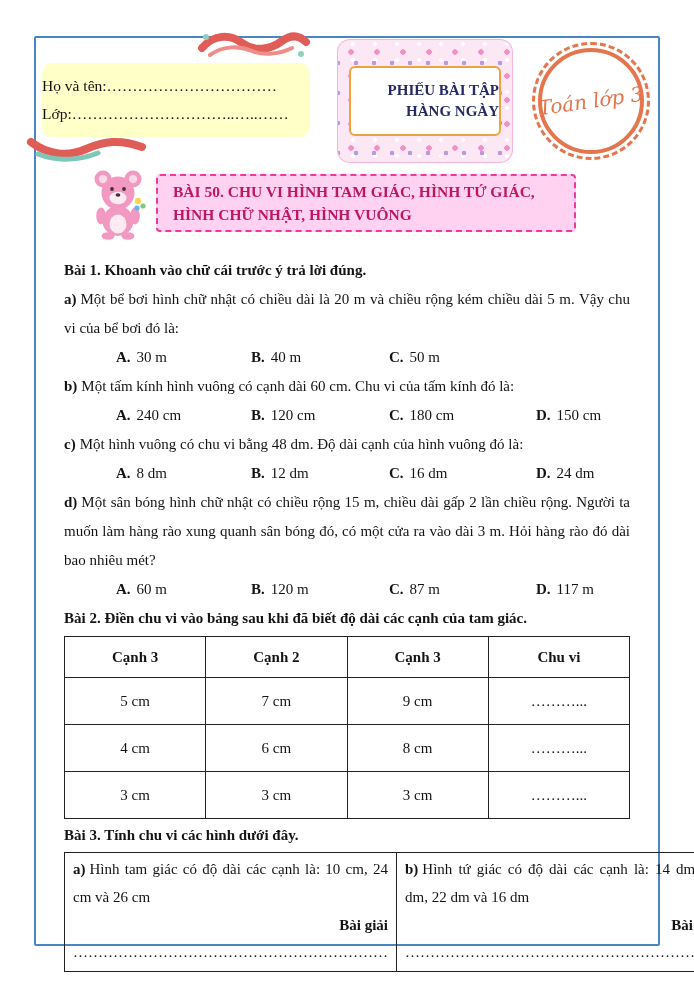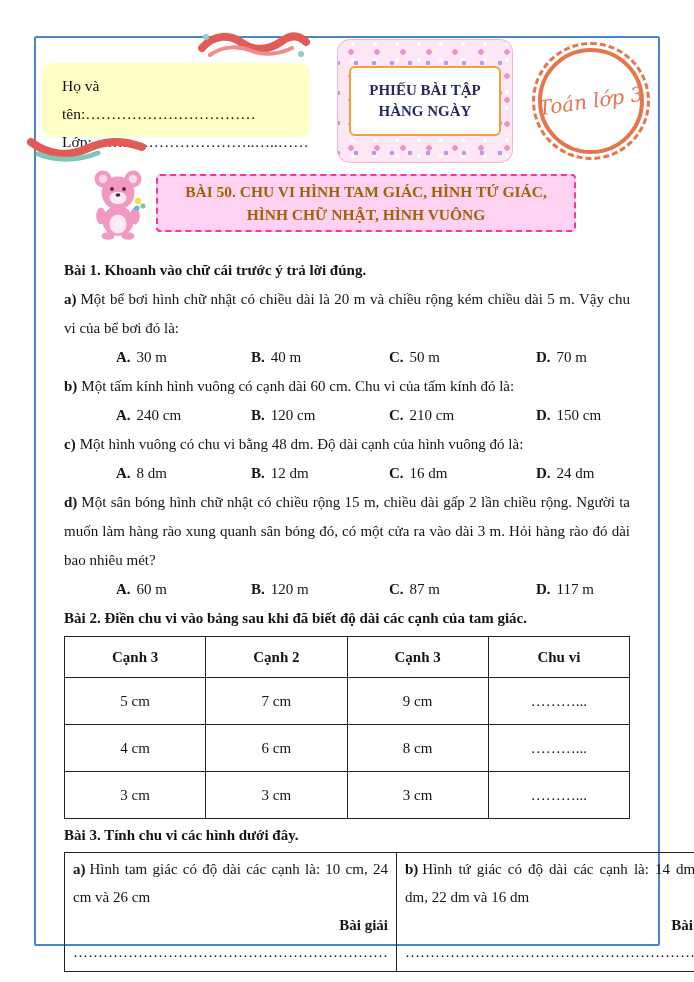--- a/index.html
+++ b/index.html
@@ -8,42 +8,42 @@
     font-family:"Liberation Serif", serif; color:#141414; overflow:hidden;
   }
   .frame {
     position:absolute; left:34px; top:36px; right:34px; bottom:36px;
     border:2px solid #4a86c5; border-radius:2px;
   }
 
   
   .namebox {
     position:absolute; left:42px; top:63px; width:268px; height:74px;
-    background:#ffffc8; border-radius:10px; padding:9px 20px; box-sizing:border-box;
+    background:#ffffc8; border-radius:10px; padding:9px 0; box-sizing:border-box;
     font-size:15.5px; line-height:28px; color:#111;
   }
   .sq { position:absolute; }
   .sq-top  { left:196px; top:28px; }
   .sq-left { left:26px;  top:128px; }
 
   .floral {
     position:absolute; left:338px; top:40px; width:174px; height:122px;
     box-sizing:border-box; display:flex; align-items:center; justify-content:center;
     background-color:#fce8f4;
     background-image:
       radial-gradient(circle, #f48fc5 0 2.5px, transparent 3px),
       radial-gradient(circle, #b79ae0 0 2px, transparent 2.6px),
       radial-gradient(circle, #ffffff 0 1.6px, transparent 2.2px);
     background-size: 26px 24px, 18px 30px, 22px 16px;
     background-position: 0 0, 9px 8px, 4px 12px;
     border-radius:12px; box-shadow:0 0 0 1px #f3b7da;
   }
   .title-inner {
     width:148px; height:66px; background:#fff; border:2.5px solid #f0a23e; border-radius:6px;
-    display:flex; flex-direction:column; align-items:center; justify-content:center;
+    display:flex; flex-direction:column; align-items:flex-end; justify-content:center;
     font-weight:bold; font-size:15px; line-height:21px; color:#252a63; text-align:center;
   }
 
   .badge {
     position:absolute; left:538px; top:48px; width:106px; height:106px; border-radius:50%;
     background:#fff; border:4px solid #e4754d; outline:3px dashed #e4754d; outline-offset:3px;
     display:flex; align-items:center; justify-content:center; box-sizing:border-box;
   }
   .badge-text {
     font-family:"DejaVu Serif", serif; font-style:italic; font-size:20px; color:#e4754d;
@@ -51,21 +51,21 @@
   }
 
   .bear { position:absolute; left:86px; top:168px; }
 
   .banner {
     position:absolute; left:156px; top:174px; width:420px; height:58px;
     background:#ffd2f2; border:2.5px dashed #f4369f; border-radius:4px; box-sizing:border-box;
     display:flex; align-items:center; justify-content:center;
   }
   .banner-text {
-    width:386px; text-align:center; font-weight:bold; font-size:15.5px; line-height:23px; color:#a16207;
+    width:386px; text-align:left; font-weight:bold; font-size:15.5px; line-height:23px; color:#be185d;
   }
 
   
   .bodytext { position:absolute; left:64px; top:256px; width:566px; font-size:15px; line-height:29px; }
   .bodytext p { margin:0; }
   .h  { font-weight:bold; white-space:nowrap; }
   .q  { text-align:justify; }
   .ql { font-weight:bold; margin-right:4px; }
   .opts { display:grid; grid-template-columns:135px 138px 147px auto; padding-left:8px; height:29px;margin-left:44px; }
   .ol { font-weight:bold; margin-right:6px; }
@@ -142,28 +142,27 @@
 
   <div class="bodytext">
 
     <p class="h">Bài 1. Khoanh vào chữ cái trước ý trả lời đúng.</p>
 
     <p class="q"><span class="ql">a)</span><span>Một bể bơi hình chữ nhật có chiều dài là 20 m và chiều rộng kém chiều dài 5 m. Vậy chu vi của bể bơi đó là:</span></p>
     <div class="opts">
       <span class="opt"><span class="ol">A.</span><span>30 m</span></span>
       <span class="opt"><span class="ol">B.</span><span>40 m</span></span>
       <span class="opt"><span class="ol">C.</span><span>50 m</span></span>
-      <span class="opt"><span class="ol">D.</span><span>70 m</span></span>
     </div>
 
     <p class="q"><span class="ql">b)</span><span>Một tấm kính hình vuông có cạnh dài 60 cm. Chu vi của tấm kính đó là:</span></p>
     <div class="opts">
       <span class="opt"><span class="ol">A.</span><span>240 cm</span></span>
       <span class="opt"><span class="ol">B.</span><span>120 cm</span></span>
-      <span class="opt"><span class="ol">C.</span><span>210 cm</span></span>
+      <span class="opt"><span class="ol">C.</span><span>180 cm</span></span>
       <span class="opt"><span class="ol">D.</span><span>150 cm</span></span>
     </div>
 
     <p class="q"><span class="ql">c)</span><span>Một hình vuông có chu vi bằng 48 dm. Độ dài cạnh của hình vuông đó là:</span></p>
     <div class="opts">
       <span class="opt"><span class="ol">A.</span><span>8 dm</span></span>
       <span class="opt"><span class="ol">B.</span><span>12 dm</span></span>
       <span class="opt"><span class="ol">C.</span><span>16 dm</span></span>
       <span class="opt"><span class="ol">D.</span><span>24 dm</span></span>
     </div>

